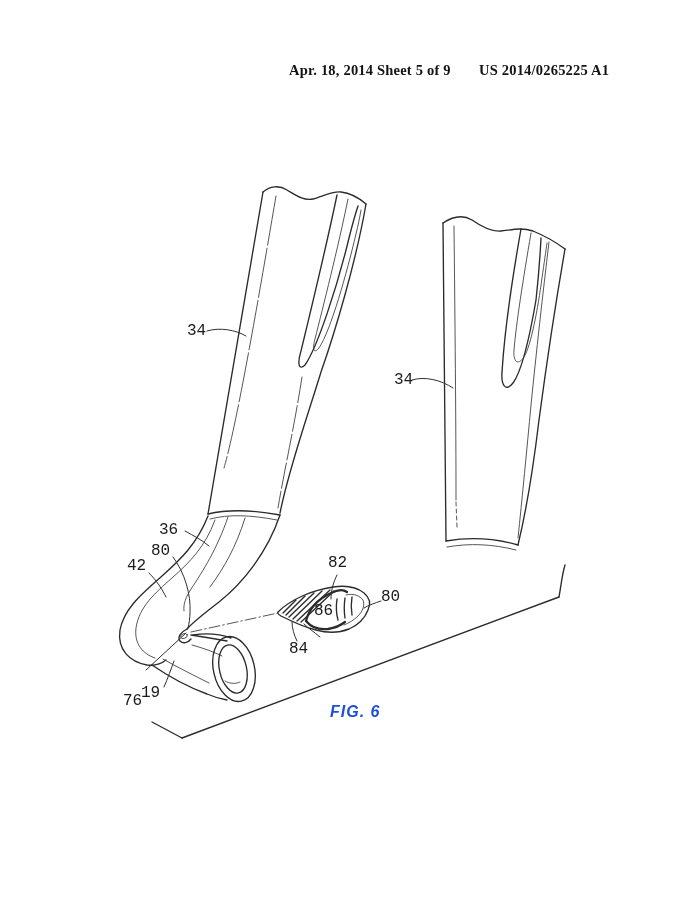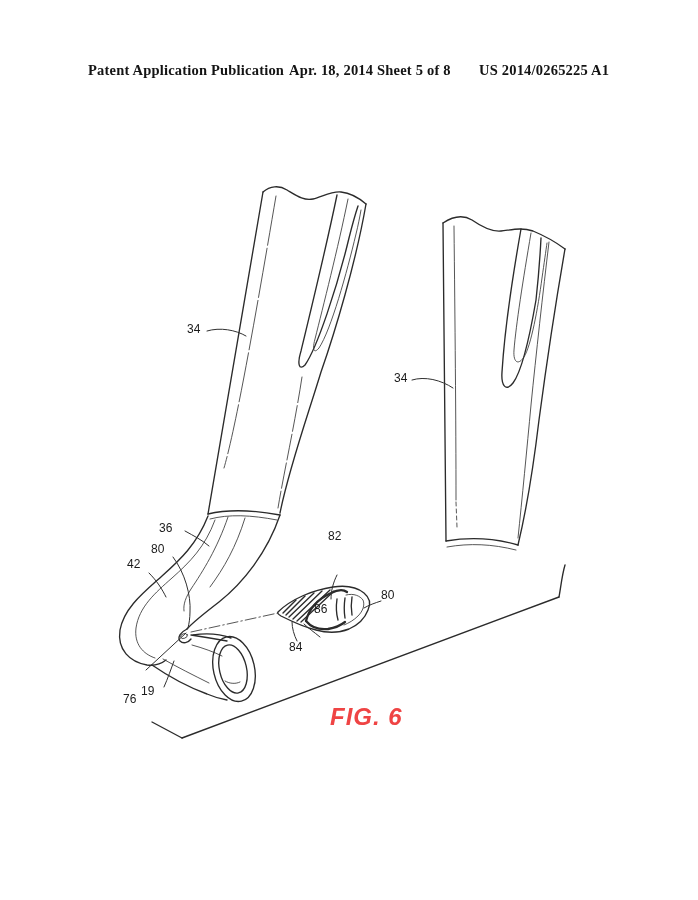--- a/index.html
+++ b/index.html
@@ -18,38 +18,37 @@
   .hdr.pn    { left:479px; }
   svg.art { position:absolute; left:0; top:0; }
   svg.art path, svg.art ellipse, svg.art line {
     fill:none; stroke:#2b2b2b; stroke-width:1.35;
     stroke-linecap:round; stroke-linejoin:round;
   }
   svg.art .thin   { stroke-width:0.85; stroke:#383838; }
   svg.art .thick  { stroke-width:2.3;  }
   svg.art .leader { stroke-width:1.0;  stroke:#303030; }
   .ref {
-    position:absolute; font-size:12px; color:#1a1a1a;
-    font-family:Liberation Sans, sans-serif; white-space:nowrap;
+    position:absolute; font-size:16px; color:#1a1a1a;
+    font-family:Liberation Mono, monospace; white-space:nowrap;
   }
   .figcap {
     position:absolute; left:330px; top:703px;
     font-family:"Liberation Sans", sans-serif;
-    font-size:24px; font-weight:bold; font-style:italic;
-    letter-spacing:1px; color:#ef4444; white-space:nowrap;
+    font-size:16px; font-weight:bold; font-style:italic;
+    letter-spacing:1px; color:#1d4ed8; white-space:nowrap;
   }
 </style>
 </head>
 <body>
 
 <div class="page">
 
-  <span class="hdr pub">Patent Application Publication</span>
   <span class="hdr date">Apr. 18, 2014</span>
-  <span class="hdr sheet">Sheet 5 of 8</span>
+  <span class="hdr sheet">Sheet 5 of 9</span>
   <span class="hdr pn">US 2014/0265225 A1</span>
 
   <svg class="art" width="698" height="900" viewBox="0 0 698 900">
 
     <g>
 
       <path d="M263,192 C270,186 279,185 287,190 C297,196 304,201 313,199 C322,197 331,191 341,192 C351,193 359,198 366,204"></path>
 
       <path d="M263,192 C248,285 221,432 208,514"></path>
       <path class="thin" stroke-dasharray="50 3" d="M276,196 C262,278 238,420 224,468"></path>
@@ -139,20 +138,20 @@
     </g>
   </svg>
 
   <span class="ref" style="left:187px; top:322px;">34</span>
   <span class="ref" style="left:394px; top:371px;">34</span>
   <span class="ref" style="left:159px; top:521px;">36</span>
   <span class="ref" style="left:151px; top:542px;">80</span>
   <span class="ref" style="left:127px; top:557px;">42</span>
   <span class="ref" style="left:123px; top:663px;margin-top:29px;">76</span>
   <span class="ref" style="left:141px; top:684px;">19</span>
-  <span class="ref" style="left:328px; top:529px;">82</span>
+  <span class="ref" style="left:328px; top:554px;">82</span>
   <span class="ref" style="left:381px; top:588px;text-align:right;">80</span>
   <span class="ref" style="left:289px; top:640px;">84</span>
   <span class="ref" style="left:314px; top:602px;">86</span>
 
   <div class="figcap">FIG. 6</div>
 
 </div>
 
 </body></html>

